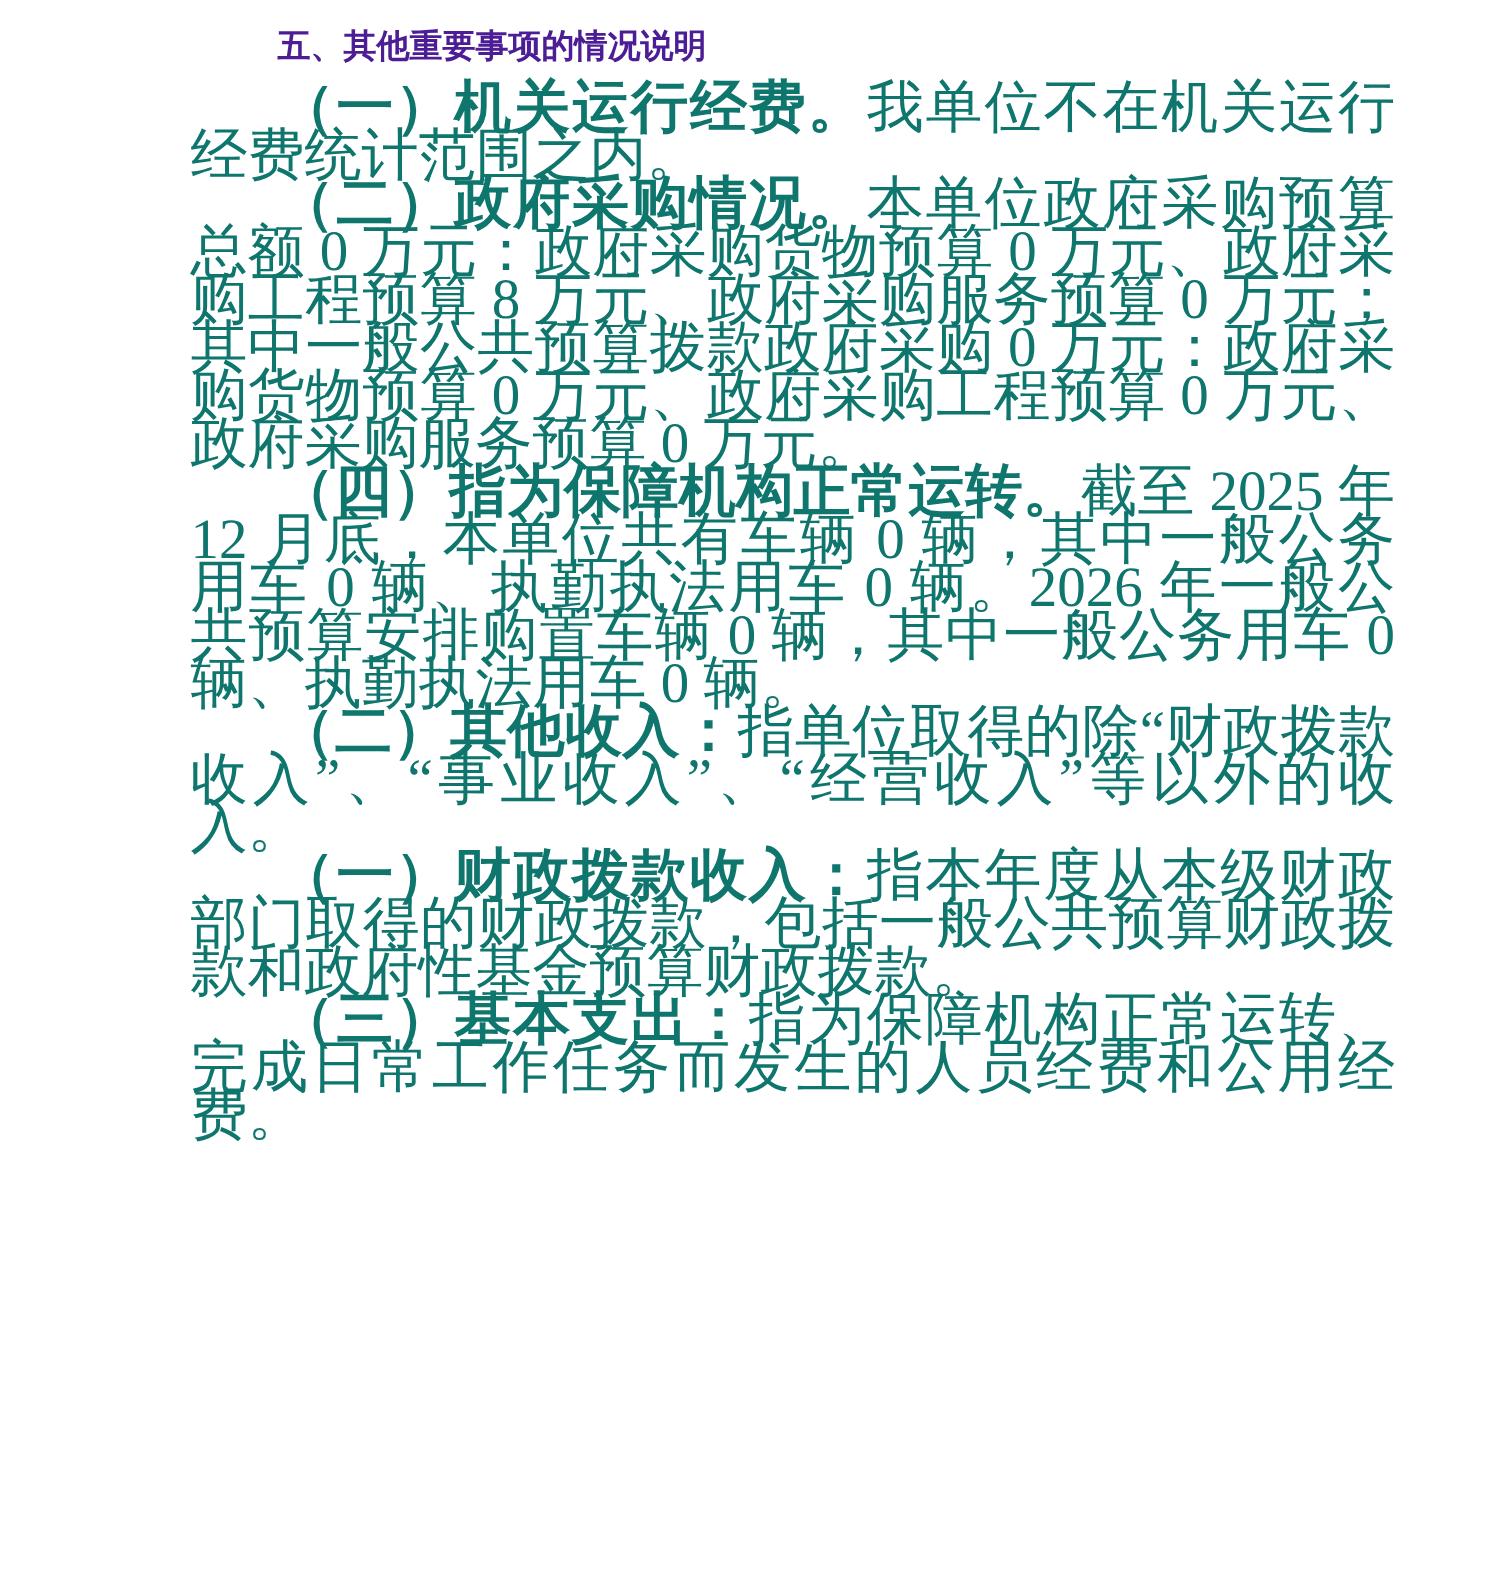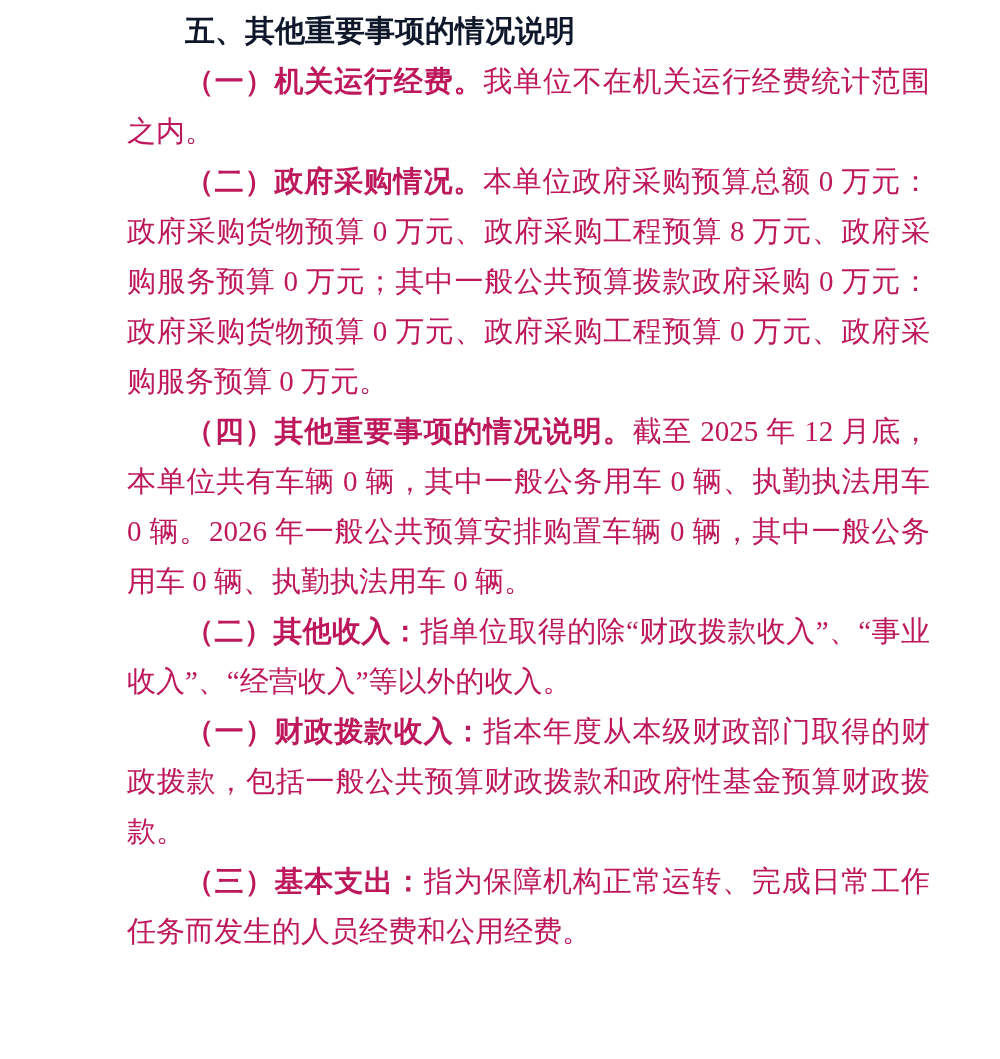--- a/index.html
+++ b/index.html
@@ -20,36 +20,36 @@
     color: #000000;
     background: #ffffff;
   }
   .doc-section {
     margin: 0;
     padding: 0;
   }
   .heading {
     font-family: "Liberation Sans", sans-serif;
     font-weight: 700;
-    font-size: 30px;
+    font-size: 22px;
     line-height: 50px;
     margin: 0;
     text-indent: 58px;
     text-align: left;
-    color: #0f172a;
+    color: #4c1d95;
   }
   .para {
     font-family: "Liberation Serif", serif;
-    font-size: 29px;
-    line-height: 50px;
+    font-size: 38px;
+    line-height: 32px;
     margin: 0;
     text-indent: 58px;
     text-align: justify;
     text-justify: inter-character;
-    color: #be185d;
+    color: #0f766e;
   }
   .lead {
     font-weight: 700;
   }
   .body-text {
     font-weight: 400;
   }
 </style>
 </head>
 <body>
@@ -57,21 +57,21 @@
 <div class="page">
 
   <section class="doc-section">
     <h2 class="heading">五、其他重要事项的情况说明</h2>
 
     <p class="para"><span class="lead">（一）机关运行经费。</span><span class="body-text">我单位不在机关运行经费统计范围之内。</span></p>
 
     <p class="para"><span class="lead">（二）政府采购情况。</span><span class="body-text">本单位政府采购预算总额 0 万元：政府采购货物预算 0 万元、政府采购工程预算 8 万元、政府采购服务预算 0 万元；其中一般公共预算拨款政府采购 0 万元：政府采购货物预算 0 万元、政府采购工程预算 0 万元、政府采购服务预算 0 万元。</span></p>
 
 
-    <p class="para"><span class="lead">（四）其他重要事项的情况说明。</span><span class="body-text">截至 2025 年 12 月底，本单位共有车辆 0 辆，其中一般公务用车 0 辆、执勤执法用车 0 辆。2026 年一般公共预算安排购置车辆 0 辆，其中一般公务用车 0 辆、执勤执法用车 0 辆。</span></p>
+    <p class="para"><span class="lead">（四）指为保障机构正常运转。</span><span class="body-text">截至 2025 年 12 月底，本单位共有车辆 0 辆，其中一般公务用车 0 辆、执勤执法用车 0 辆。2026 年一般公共预算安排购置车辆 0 辆，其中一般公务用车 0 辆、执勤执法用车 0 辆。</span></p>
   </section>
 
   <section class="doc-section">
 
     <p class="para"><span class="lead">（二）其他收入：</span><span class="body-text">指单位取得的除“财政拨款收入”、“事业收入”、“经营收入”等以外的收入。</span></p>
 
     <p class="para"><span class="lead">（一）财政拨款收入：</span><span class="body-text">指本年度从本级财政部门取得的财政拨款，包括一般公共预算财政拨款和政府性基金预算财政拨款。</span></p>
 
     <p class="para"><span class="lead">（三）基本支出：</span><span class="body-text">指为保障机构正常运转、完成日常工作任务而发生的人员经费和公用经费。</span></p>
 

